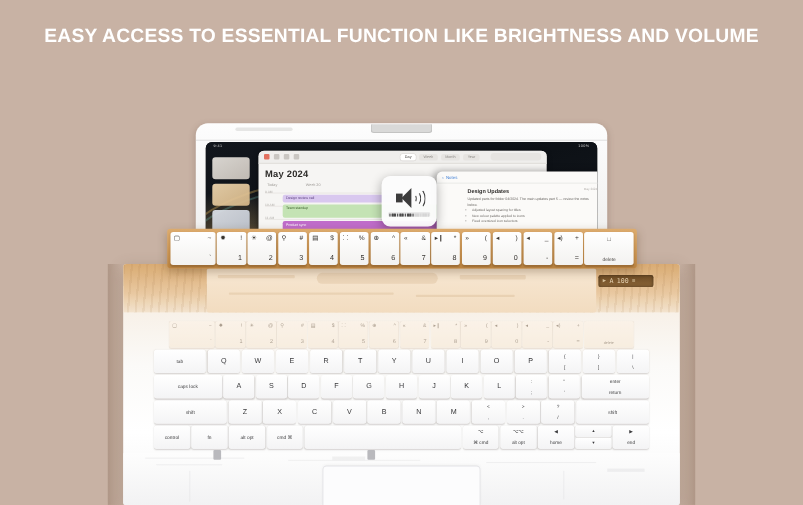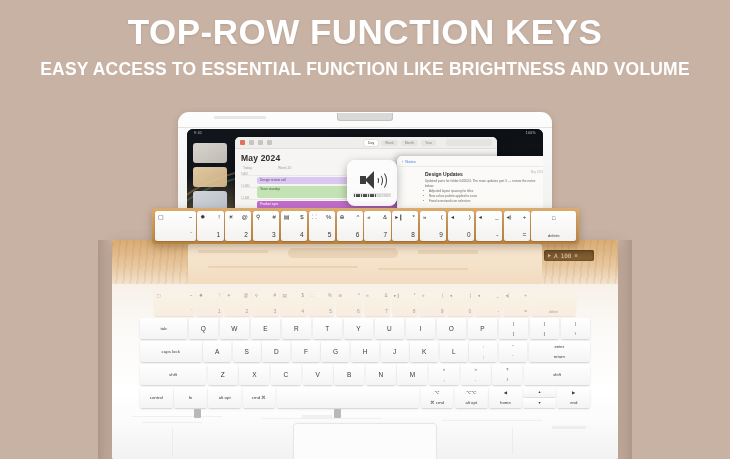--- a/index.html
+++ b/index.html
@@ -289,21 +289,20 @@
     position:absolute; top:128px; width:14px; height:219px;
     background:linear-gradient(90deg, rgba(120,90,70,.30), rgba(120,90,70,0));
   }
   .shadow-l { left:98px; }
   .shadow-r { left:618px; transform:scaleX(-1); }
 </style>
 </head>
 <body>
 
 <div class="header">
-  <div class="title">TOP-ROW FUNCTION KEYS</div>
   <div class="subtitle">EASY ACCESS TO ESSENTIAL FUNCTION LIKE BRIGHTNESS AND VOLUME</div>
 </div>
 
 <div class="stage">
 
   <div class="ipad-shell">
     <div class="ipad-hinge"></div>
     <div class="ipad-lip-l"></div>
     <div class="ipad-seam"></div>
 

